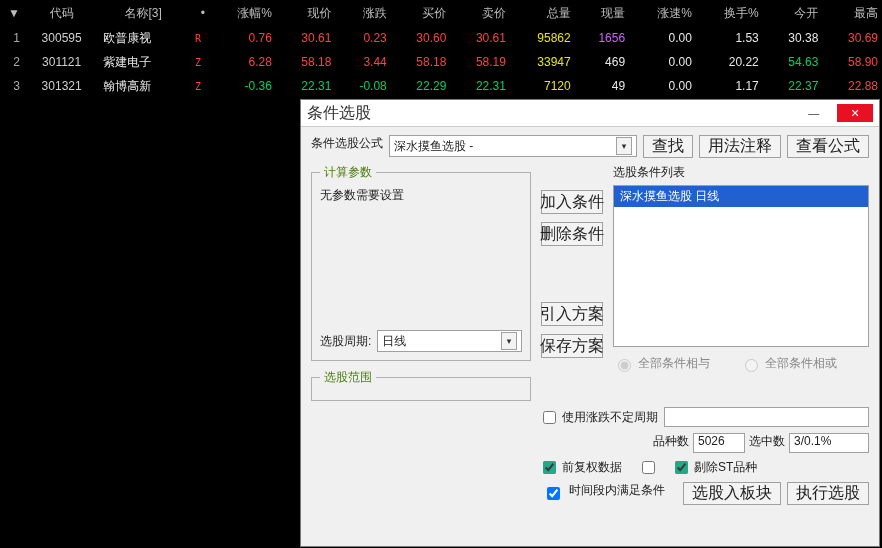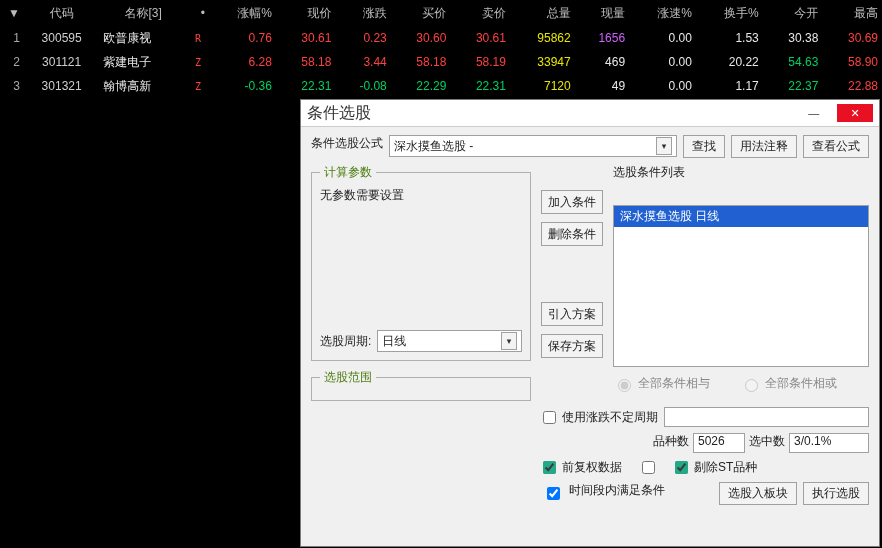--- a/index.html
+++ b/index.html
@@ -117,40 +117,39 @@
     height: 22px;
     padding: 0 10px;
     background: #f3f3f3;
     border: 1px solid #a0a0a0;
     color: #222;
     display: inline-flex;
     align-items: center;
     justify-content: center;
     cursor: default;
     white-space: nowrap;
-    font-size: 12px;
+    font-size: 16px;
   }
   .btn.small { padding: 0 8px; height: 21px; }
   fieldset {
     border: 1px solid #b0b0b0;
     padding: 6px 8px 8px 8px;
     margin: 0;
   }
   legend { color: #4d7c0f; padding: 0 4px; }
   .mid-cols { display: flex; gap: 10px; align-items: flex-start; }
   .left-col { display: flex; flex-direction: column; gap: 8px; width: 220px; }
   .mid-col { display: flex; flex-direction: column; gap: 8px; width: 62px; align-items: stretch; }
   .right-col { flex: 1; display: flex; flex-direction: column; gap: 4px; }
   .listbox {
     background: #fff;
     border: 1px solid #a0a0a0;
     height: 160px;
     overflow: hidden;
     color: #000;
-    margin-top: 20px;
   }
   .listbox .item {
     padding: 2px 6px;
     white-space: nowrap;
   }
   .listbox .item.selected { background: #2060d0; color: #fff; }
   .radio-row { display: flex; gap: 30px; color: #888; margin-top: 4px; font-size: 12px; }
   .radio-row label { display: inline-flex; align-items: center; gap: 4px; color:#888;}
   .radio-row input { accent-color: #888;}
   .bottom-area { display: flex; flex-direction: column; gap: 6px; margin-left: 232px; }

